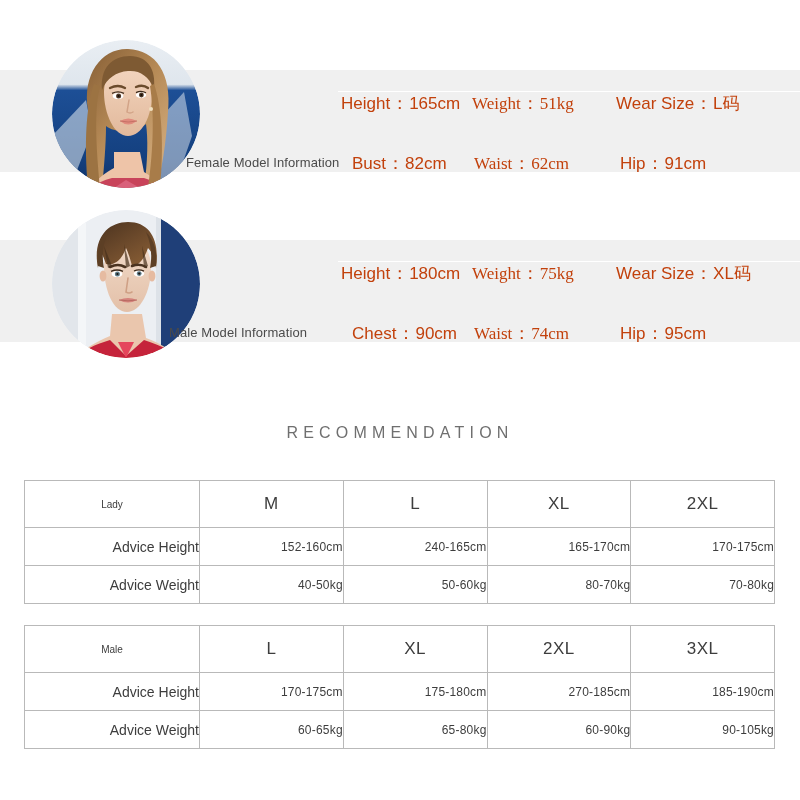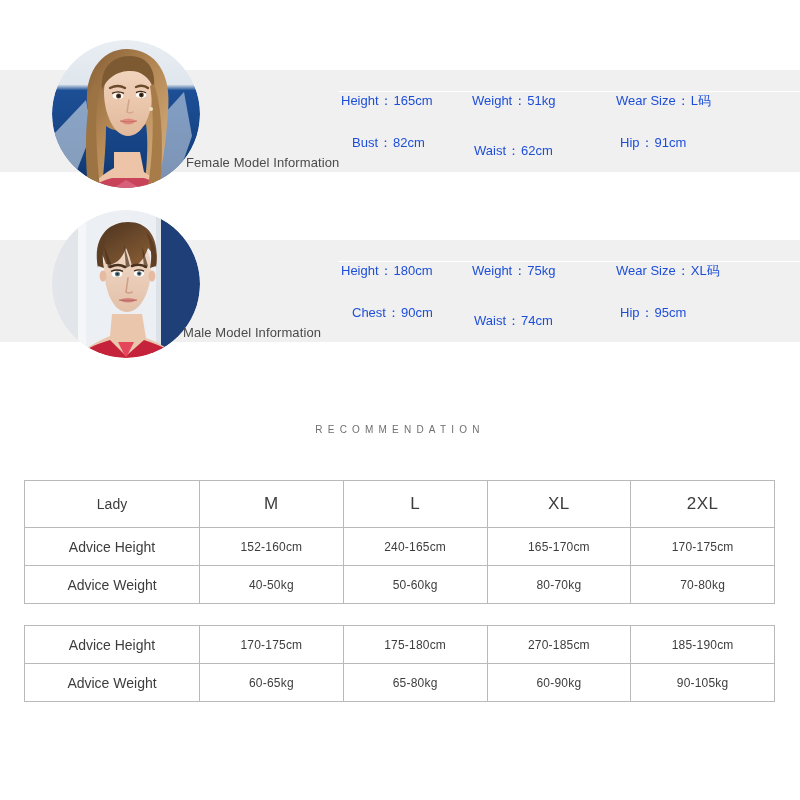--- a/index.html
+++ b/index.html
@@ -63,58 +63,58 @@
 
   .model-label {
     position: absolute;
     left: 186px;
     top: 115px;
     font-size: 13px;
     color: #4a4a4a;
     letter-spacing: 0.1px;
     white-space: nowrap;
   }
-  #model-block-male .model-label { left: 183px; }
+  #model-block-male .model-label { left: 169px; }
 
   
   .info-grid {
     position: absolute;
     left: 338px;
     top: 30px;
     width: 462px;
     height: 102px;
   }
   .info-cell {
     position: absolute;
-    font-size: 13px;
-    color: #1d4ed8;
+    font-size: 17px;
+    color: #c2410c;
     white-space: nowrap;
   }
   .info-cell .k { }
   .info-cell .sep { padding: 0 1px; }
   .info-cell .v { }
 
   .r1 { top: 22px; }
-  .r2 { top: 64px; }
+  .r2 { top: 82px; }
   .c1 { left: 3px; }
-  .c2 { left: 134px; }
+  .c2 { left: 134px; font-family: Liberation Serif, serif; }
   .c3 { left: 278px; }
 
   .r2.c1 { left: 14px; }
-  .r2.c2 { left: 136px; margin-top: 8px; }
+  .r2.c2 { left: 136px; }
   .r2.c3 { left: 282px; }
 
   
   .rec-title {
     position: absolute;
     left: 0;
     top: 424px;
     width: 800px;
     text-align: center;
-    font-size: 10px;
+    font-size: 16px;
     letter-spacing: 5.2px;
     color: #6f6f6f;
   }
 
   
   .size-table {
     position: absolute;
     left: 24px;
     width: 750px;
     border-collapse: collapse;
@@ -129,26 +129,27 @@
     color: #3d3d3d;
     font-weight: normal;
   }
   .size-table .hdr td {
     height: 47px;
     font-size: 16.5px;
   }
   .size-table .body td {
     height: 38px;
     font-size: 16px;
+    text-align: right;
   }
   .size-table td.lbl {
     font-size: 14px;
     width: 175px;
   }
-  .size-table .hdr td.lbl { font-size: 14px; }
+  .size-table .hdr td.lbl { font-size: 10px; }
   .size-table td.val {
     width: 143.75px;
     font-size: 12px;
     letter-spacing: 0.2px;
   }
   .size-table .hdr td.val { font-size: 17px; letter-spacing: 0.5px; }
 </style>
 </head>
 <body>
 
@@ -361,20 +362,27 @@
         <td class="val">40-50kg</td>
         <td class="val">50-60kg</td>
         <td class="val">80-70kg</td>
         <td class="val">70-80kg</td>
       </tr>
     </tbody>
   </table>
 
   <table class="size-table" id="table-male">
     <tbody>
+      <tr class="hdr">
+        <td class="lbl">Male</td>
+        <td class="val">L</td>
+        <td class="val">XL</td>
+        <td class="val">2XL</td>
+        <td class="val">3XL</td>
+      </tr>
       <tr class="body">
         <td class="lbl">Advice Height</td>
         <td class="val">170-175cm</td>
         <td class="val">175-180cm</td>
         <td class="val">270-185cm</td>
         <td class="val">185-190cm</td>
       </tr>
       <tr class="body">
         <td class="lbl">Advice Weight</td>
         <td class="val">60-65kg</td>

